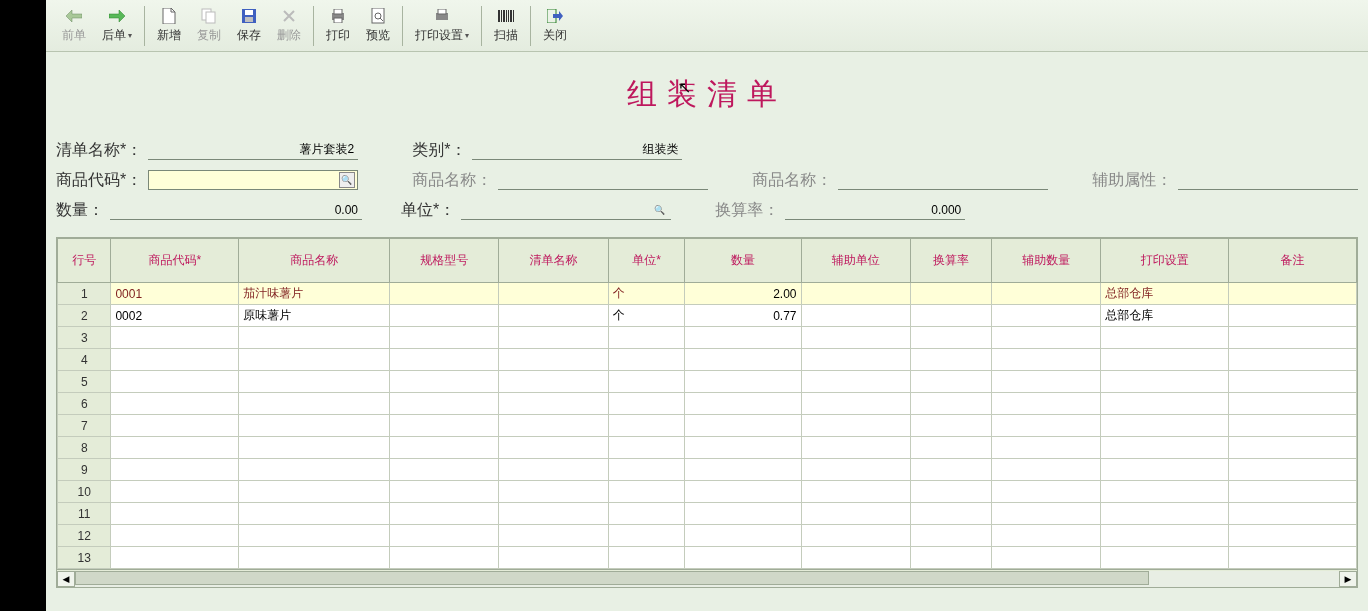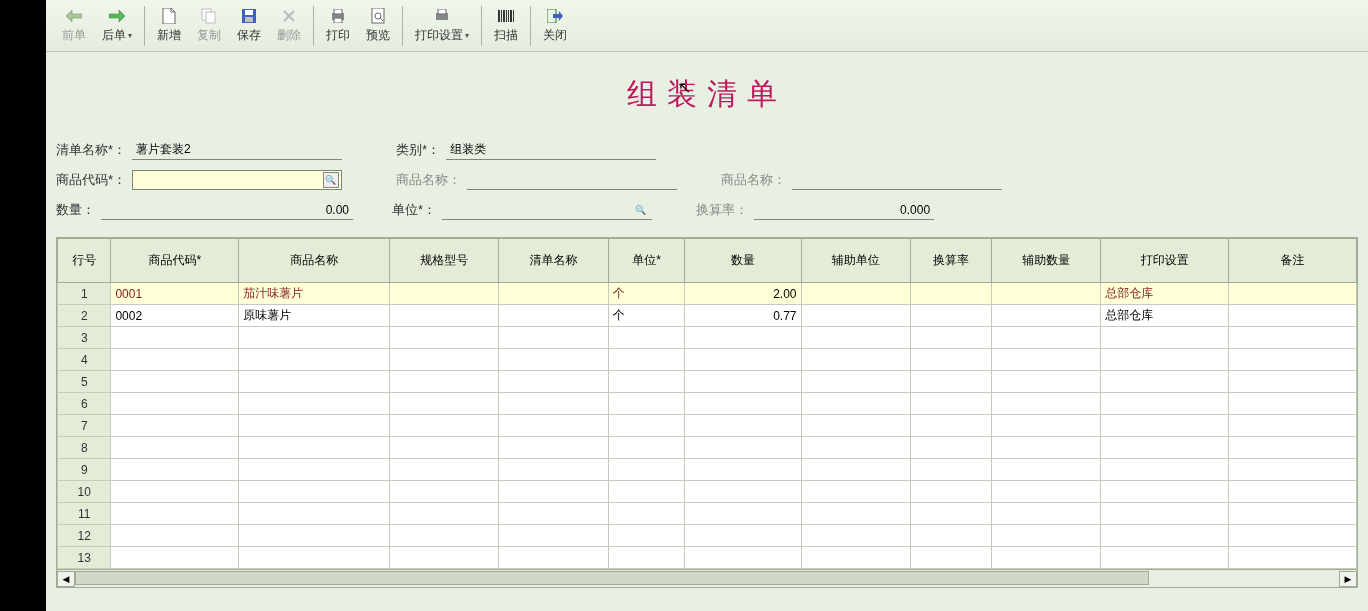--- a/index.html
+++ b/index.html
@@ -20,32 +20,32 @@
 .tb-label { font-size: 12px; white-space: nowrap; display: flex; align-items: center; }
 .dd-arrow { font-size: 8px; margin-left: 2px; color: #555; }
 
 
 .page-title { text-align: center; font-family: "SimSun", serif; font-size: 30px; letter-spacing: 10px; padding: 22px 0 20px 0; color: #be185d; }
 
 
 .form-area { padding: 0 10px; }
 .form-row { display: flex; align-items: center; height: 30px; }
 .form-cell { display: flex; align-items: center; margin-right: 24px; }
-.form-label { white-space: nowrap; color: #333; margin-right: 6px; font-size: 13px; }
+.form-label { white-space: nowrap; color: #333; margin-right: 6px; font-size: 16px; }
 .form-label.muted { color: #888; }
-.form-value { border-bottom: 1px solid #7a8878; min-width: 210px; height: 20px; padding: 0 4px; display: flex; align-items: center; }
+.form-value { border-bottom: 1px solid #7a8878; min-width: 210px; height: 20px; padding: 0 4px; display: flex; align-items: center; justify-content: flex-end; }
 .form-value.right { justify-content: flex-end; }
 .form-input { border: 1px solid #7a8878; background: #ffffd8; height: 20px; width: 210px; display: flex; align-items: center; justify-content: flex-end; padding: 0 2px; }
 .lookup-btn { width: 16px; height: 16px; border: 1px solid #888; background: #eee; display: flex; align-items: center; justify-content: center; font-size: 9px; cursor: pointer; }
 .lookup-inline { width: 14px; height: 14px; display: flex; align-items: center; justify-content: center; font-size: 9px; cursor: pointer; margin-left: auto; }
 
 
 .table-wrap { margin: 12px 10px 0 10px; border: 1px solid #a0ac98; background: #fff; overflow: hidden; }
 table.grid { border-collapse: collapse; width: 100%; table-layout: fixed; }
-table.grid th { background: #e4ecd8; border: 1px solid #a0ac98; height: 44px; font-weight: normal; font-size: 12px; color: #000000; text-align: center; }
+table.grid th { background: #e4ecd8; border: 1px solid #a0ac98; height: 44px; font-weight: normal; font-size: 12px; color: #be185d; text-align: center; }
 table.grid td { border: 1px solid #c4ccbc; height: 22px; font-size: 12px; padding: 0 4px; background: #fff; white-space: nowrap; overflow: hidden; }
 table.grid .rownum { background: #e4ecd8; text-align: center; color: #333; }
 table.grid tr.sel td { background: #ffffd8; }
 table.grid tr.sel .rownum { background: #e4ecd8; }
 table.grid .link { color: #7f1d1d; }
 table.grid .num { text-align: right; }
 
 .hscroll { height: 18px; background: #e4ecd8; border-top: 1px solid #a0ac98; display: flex; align-items: center; }
 .hs-btn { width: 18px; height: 16px; border: 1px solid #a0ac98; background: #f0f4ec; display: flex; align-items: center; justify-content: center; font-size: 9px; cursor: pointer; }
 .hs-track { flex: 1; height: 16px; background: #e8eee4; position: relative; }
@@ -219,20 +219,26 @@
         </div>
         <div class="form-cell" style="margin-left:30px">
           <span class="form-label muted">商品名称：</span>
           <div class="form-value">
               <span></span>
             </div>
         </div>
         <div class="form-cell" style="margin-left:20px">
           <span class="form-label muted">商品名称：</span>
           <div class="form-value">
+              <span></span>
+            </div>
+        </div>
+        <div class="form-cell" style="margin-left:20px">
+          <span class="form-label muted">辅助属性：</span>
+          <div class="form-value" style="min-width:180px">
               <span></span>
             </div>
         </div>
       </div>
       <div class="form-row">
         <div class="form-cell">
           <span class="form-label">数量：</span>
           <div class="form-value right" style="min-width:252px">
               <span>0.00</span>
             </div>

